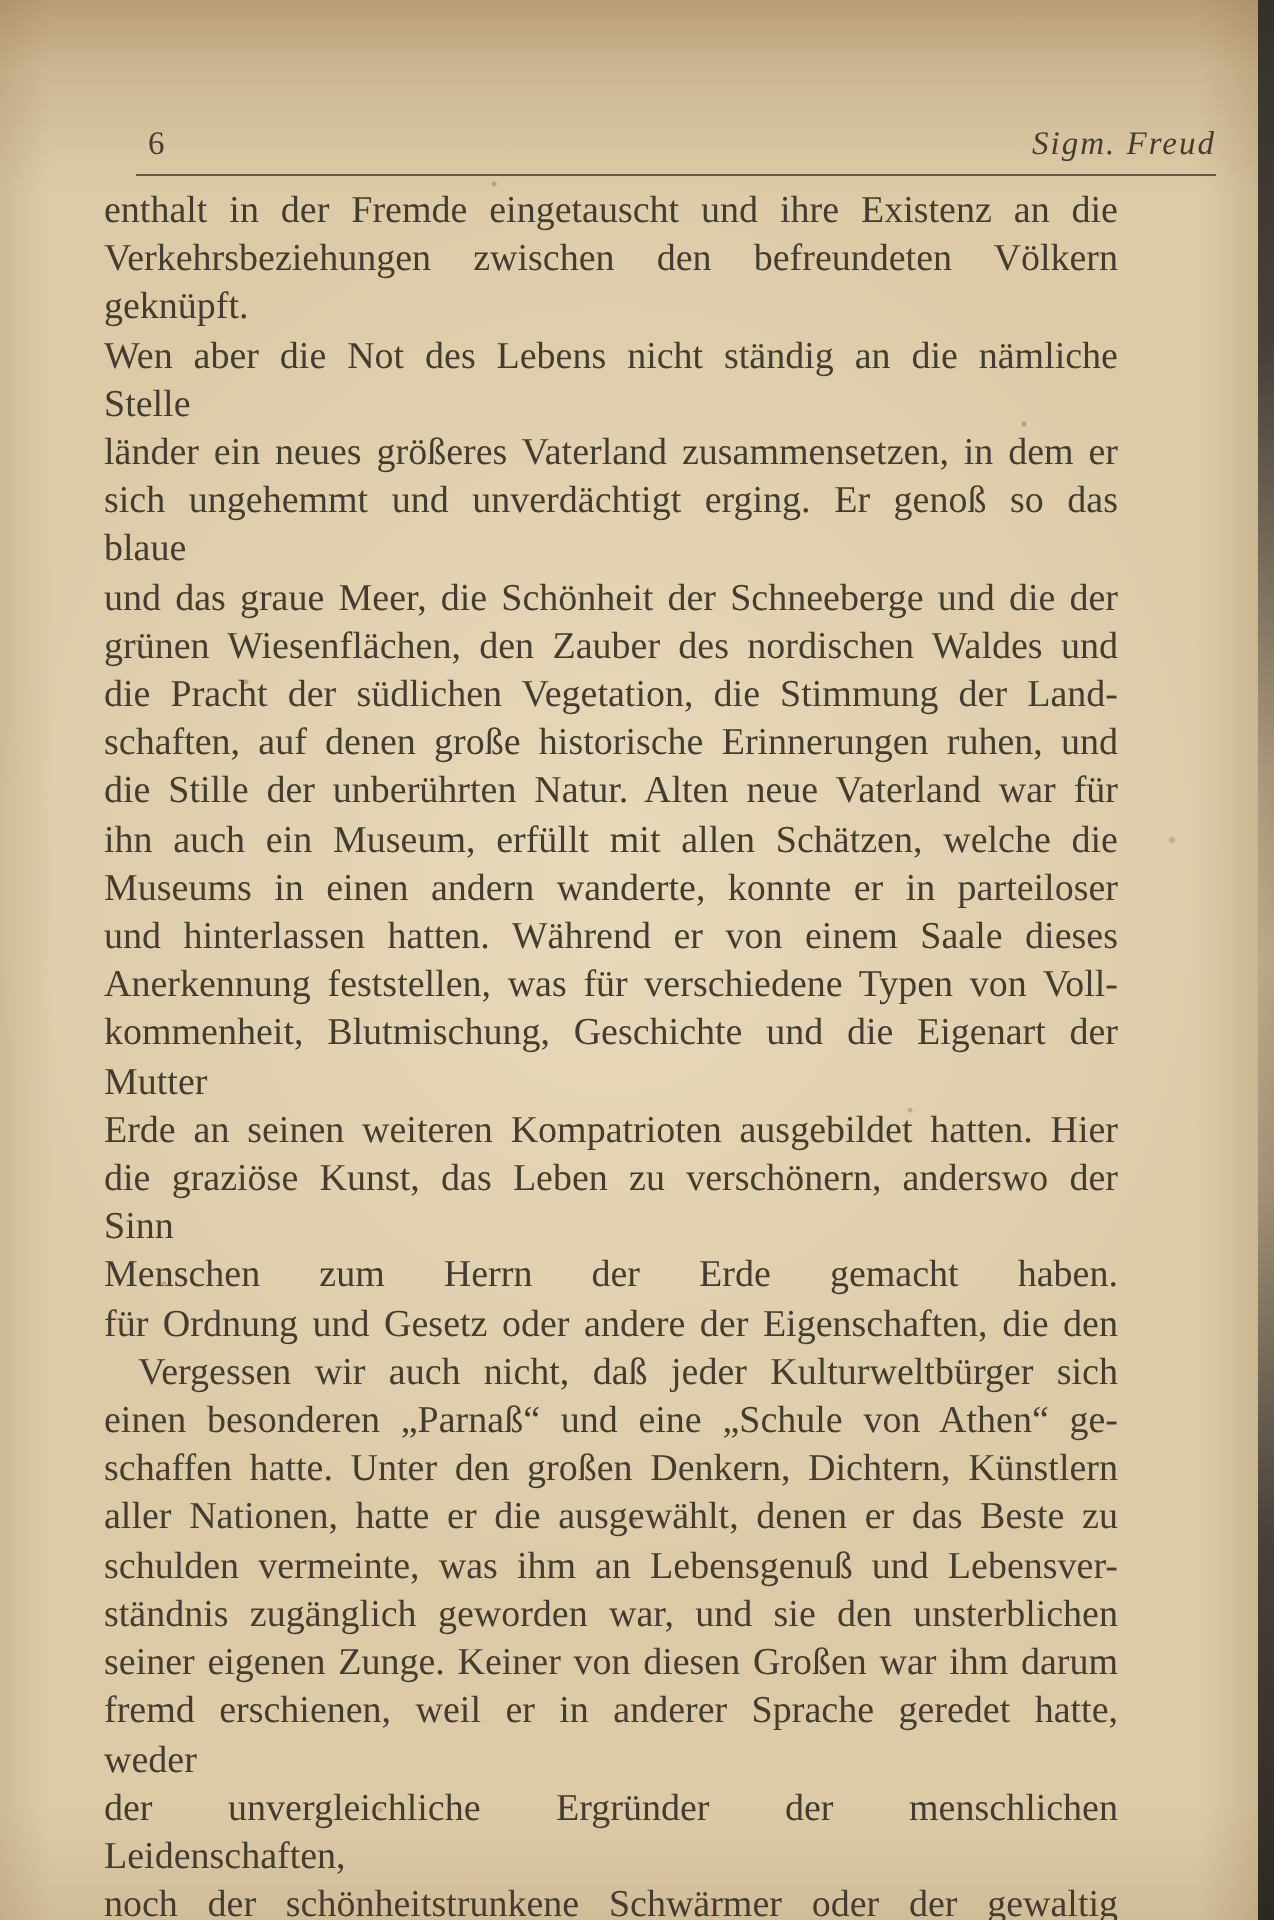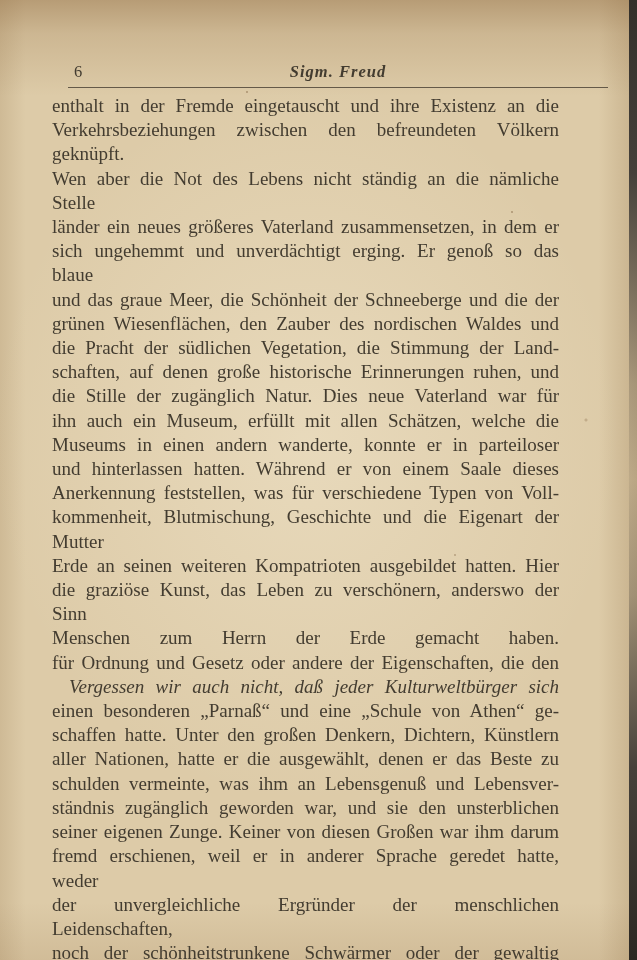--- a/index.html
+++ b/index.html
@@ -60,62 +60,61 @@
   .page-number {
     position: absolute;
     left: 6px;
     bottom: 5px;
     letter-spacing: 0.5px;
   }
   .running-title {
     position: absolute;
     left: 0; right: 0;
     bottom: 5px;
-    text-align: center;
+    text-align: right;
     font-style: italic;
     letter-spacing: 1px;
-    font-weight: bold;
   }
   .text-block {
     position: absolute;
     top: 94px;
     left: 52px;
     width: 507px;
     font-size: 19px;
     line-height: 24.2px;
     word-spacing: 1.5px;
   }
   .paragraph { margin: 0; }
   .line {
     text-align: justify;
     text-align-last: justify;
     white-space: normal;
   }
-  .line.indent { text-indent: 17px; font-style: italic; }
+  .line.indent { text-indent: 17px; }
 </style>
 </head>
 <body>
 
 <div class="page">
   <div class="header">
     <span class="page-number">6</span>
     <span class="running-title">Sigm. Freud</span>
   </div>
   <div class="text-block">
       <div class="paragraph">
         <div class="line">enthalt in der Fremde eingetauscht und ihre Existenz an die</div>
         <div class="line">Verkehrsbeziehungen zwischen den befreundeten Völkern geknüpft.</div>
         <div class="line">Wen aber die Not des Lebens nicht ständig an die nämliche Stelle</div>
         <div class="line">länder ein neues größeres Vaterland zusammensetzen, in dem er</div>
         <div class="line">sich ungehemmt und unverdächtigt erging. Er genoß so das blaue</div>
         <div class="line">und das graue Meer, die Schönheit der Schneeberge und die der</div>
         <div class="line">grünen Wiesenflächen, den Zauber des nordischen Waldes und</div>
         <div class="line">die Pracht der südlichen Vegetation, die Stimmung der Land-</div>
         <div class="line">schaften, auf denen große historische Erinnerungen ruhen, und</div>
-        <div class="line">die Stille der zugänglich Natur. Dies neue Vaterland war für</div>
+        <div class="line">die Stille der unberührten Natur. Alten neue Vaterland war für</div>
         <div class="line">ihn auch ein Museum, erfüllt mit allen Schätzen, welche die</div>
         <div class="line">Museums in einen andern wanderte, konnte er in parteiloser</div>
         <div class="line">und hinterlassen hatten. Während er von einem Saale dieses</div>
         <div class="line">Anerkennung feststellen, was für verschiedene Typen von Voll-</div>
         <div class="line">kommenheit, Blutmischung, Geschichte und die Eigenart der Mutter</div>
         <div class="line">Erde an seinen weiteren Kompatrioten ausgebildet hatten. Hier</div>
         <div class="line">die graziöse Kunst, das Leben zu verschönern, anderswo der Sinn</div>
         <div class="line">Menschen zum Herrn der Erde gemacht haben.</div>
         <div class="line">für Ordnung und Gesetz oder andere der Eigenschaften, die den</div>
       </div>

